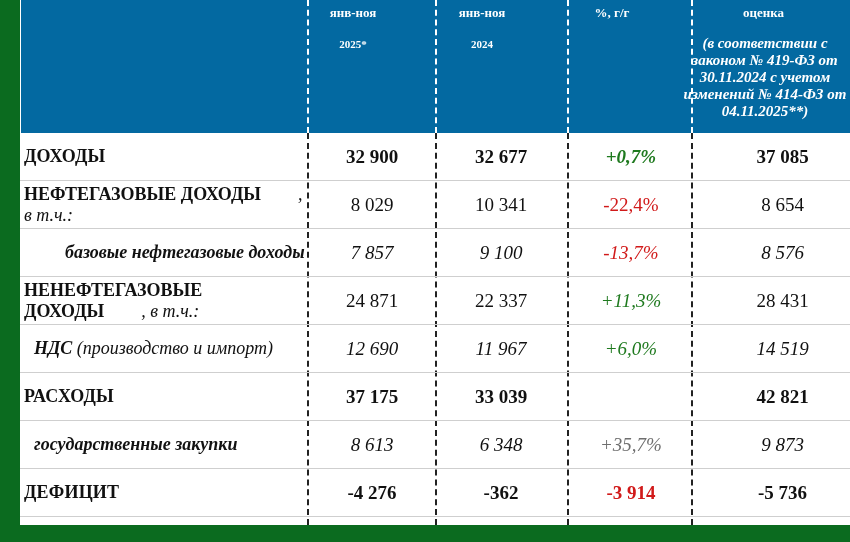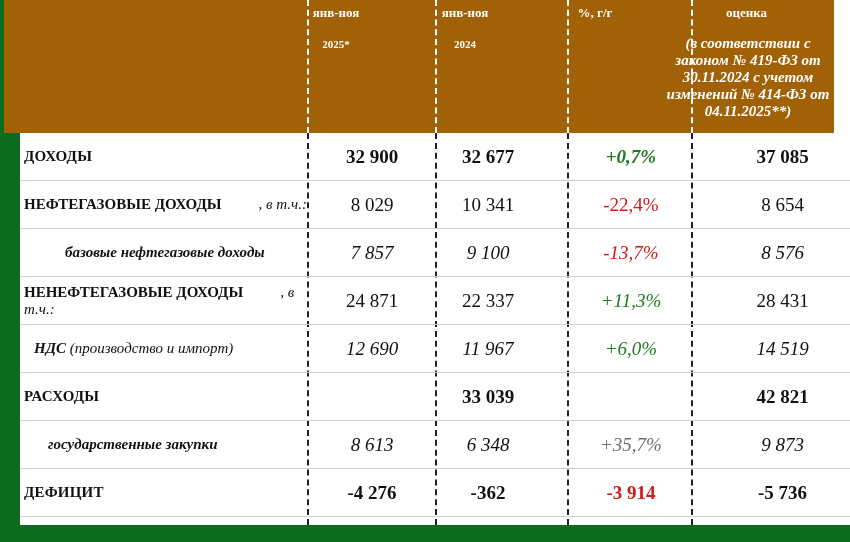--- a/index.html
+++ b/index.html
@@ -12,22 +12,22 @@
   .sheet{position:relative;width:850px;height:542px;}
 
   
   .left-band{
     position:absolute;left:0;top:0;width:20px;height:542px;
     background:#0b6b1f;
   }
 
   
   .header{
-    position:absolute;left:4px;top:0;width:830px;height:133px;
-    background:#a16207;color:#ffffff;
+    position:absolute;left:21px;top:0;width:830px;height:133px;
+    background:#0369a1;color:#ffffff;
   }
   .hdr-cell{
     position:absolute;text-align:center;color:#fff;
   }
   .hdr-title{font-weight:bold;font-size:13px;}
   .hdr-sub{font-weight:bold;font-size:11px;}
   .hdr-note{
     font-style:italic;font-weight:bold;font-size:15px;line-height:17px;
   }
 
@@ -41,30 +41,30 @@
   
   .rows{position:absolute;left:20px;top:133px;width:830px;}
   .row{
     position:relative;height:47px;
     border-bottom:1px solid #cfcfcf;
     display:flex;align-items:center;
   }
   .row.last{border-bottom:1px solid #cfcfcf;}
   .label{
     position:absolute;left:4px;width:285px;
-    font-size:15px;color:#111;
+    font-size:18px;color:#111;
   }
   .label.bold{font-weight:bold;letter-spacing:0.2px;}
   .label.ital{font-style:italic;}
   .label .ital-tail{font-style:italic;font-weight:normal;margin-left:37px;}
   .num{
     position:absolute;text-align:center;font-size:19px;color:#111;
   }
   .c1{left:289px;width:126px;}
-  .c2{left:404px;width:128px;}
+  .c2{left:417px;width:128px;}
   .c3{left:549px;width:124px;}
   .c4{left:675px;width:175px;}
   .bold{font-weight:bold;}
   .ital{font-style:italic;}
   .pos{color:#1f7a1f;font-style:italic;}
   .neg{color:#d11a1a;}
   .gray{color:#6f6f6f;}
 
   
   .bottom-band{
@@ -150,26 +150,27 @@
       <div class="num c1 ital">12 690</div>
       <div class="num c2 ital">11 967</div>
       <div class="num c3 ital pos">+6,0%</div>
       <div class="num c4 ital">14 519</div>
     </div>
 
     <div class="row">
       <div class="label bold">
         <span>РАСХОДЫ</span>
       </div>
+      <div class="num c1 bold">37 175</div>
       <div class="num c2 bold">33 039</div>
       <div class="num c4 bold">42 821</div>
     </div>
 
     <div class="row">
-      <div class="label ital" style="left:28px;font-weight:bold;">
+      <div class="label ital" style="left:14px;font-weight:bold;">
         <span>государственные закупки</span>
       </div>
       <div class="num c1 ital">8 613</div>
       <div class="num c2 ital">6 348</div>
       <div class="num c3 ital gray">+35,7%</div>
       <div class="num c4 ital">9 873</div>
     </div>
 
     <div class="row">
       <div class="label bold">

